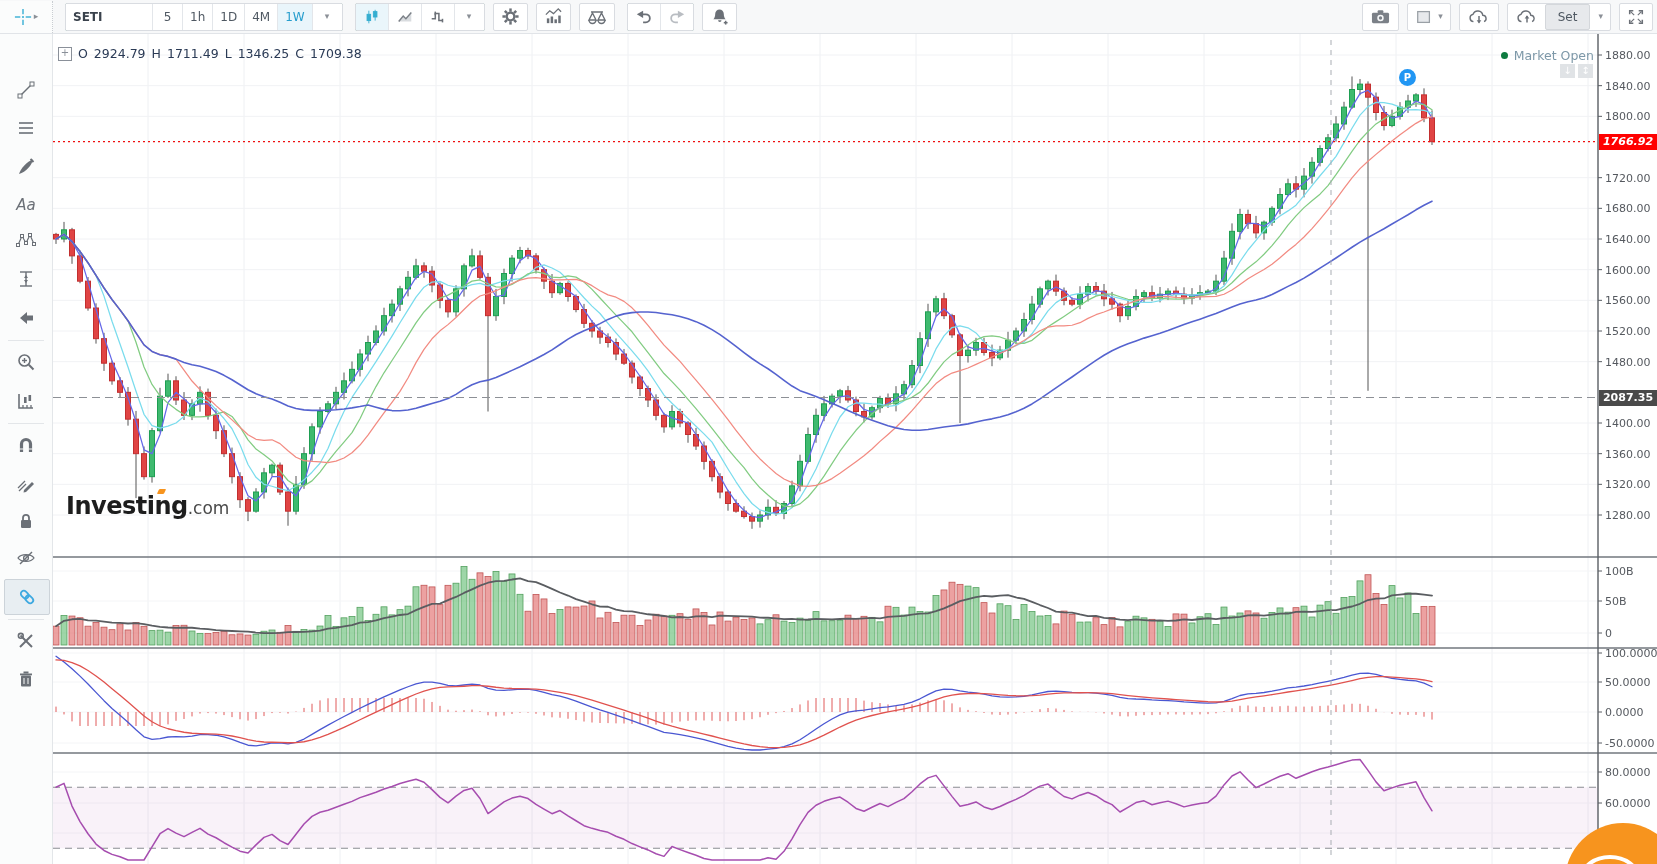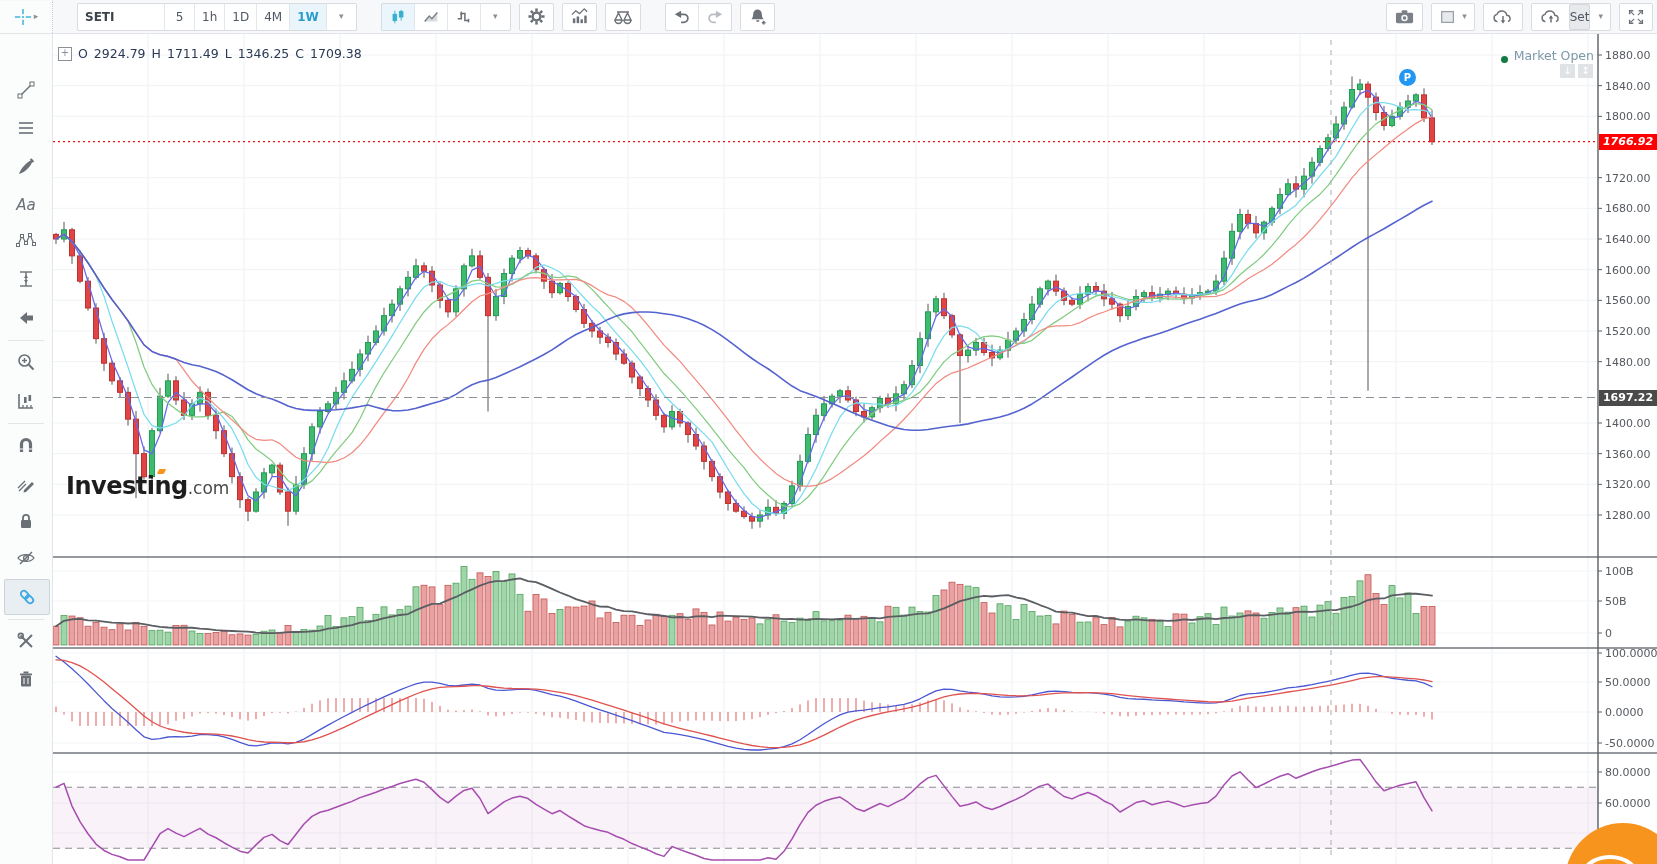--- a/index.html
+++ b/index.html
@@ -1,45 +1,45 @@
 <!DOCTYPE html>
 <html><head>
 <meta charset="utf-8">
 <style>
   html,body{margin:0;padding:0;background:#fff;font-family:"DejaVu Sans","Liberation Sans",sans-serif;}
   #app{position:relative;width:1657px;height:864px;overflow:hidden;background:#fff;}
   
   #toolbar{position:absolute;left:0;top:0;width:1657px;height:33px;background:#f7f8f9;border-bottom:1px solid #e1e4e8;z-index:30;display:flex;align-items:center;}
   .tb-left-cell{width:52px;height:32px;display:flex;align-items:center;justify-content:center;gap:2px;border-right:1px dotted #c9cdd2;background:#fbfcfc;}
-  .grp{display:flex;height:26px;margin-left:24px;border:1px solid #d9dce1;border-radius:2px;background:#15803d;}
+  .grp{display:flex;height:26px;margin-left:12px;border:1px solid #d9dce1;border-radius:2px;background:#15803d;}
   .tb{height:26px;min-width:30px;padding:0 7px;display:flex;align-items:center;justify-content:center;background:#fff;color:#4f5862;font-size:12px;cursor:pointer;border-left:1px solid #e3e6ea;box-sizing:border-box;}
   .grp .tb:first-child{border-left:none;}
   .tb.sym{min-width:86px;justify-content:flex-start;font-weight:bold;color:#3a424c;}
-  .tb.active-tf{color:#269dcd;background:#e9f5fb;font-weight:bold;}
+  .tb.active-tf{color:#269dcd;background:#e9f5fb;font-weight:normal;}
   .tb.icon-active{background:#eaf6fb;}
   .caret{font-size:9px;color:#8b9097;line-height:1;}
   .tb-single{margin-left:8px;border:1px solid #d9dce1;border-radius:2px;background:#fff;height:26px;display:flex;align-items:center;padding:0 7px;cursor:pointer;}
   .tb-spacer{flex:1;}
-  .chip{height:24px;background:#e7e9ec;border:1px solid #d4d7db;border-radius:2px;display:flex;align-items:center;padding:0 0;font-size:12px;color:#4f5862;margin-left:6px;cursor:pointer;}
+  .chip{height:24px;background:#e7e9ec;border:1px solid #d4d7db;border-radius:2px;display:flex;align-items:center;padding:0 12px;font-size:12px;color:#4f5862;margin-left:6px;cursor:pointer;}
   svg.ic{display:block;}
   
   #sidebar{position:absolute;left:0;top:33px;width:52px;height:831px;background:#fbfcfc;border-right:1px solid #e3e6e9;z-index:25;}
   .tool{position:absolute;left:4px;width:44px;height:34px;display:flex;align-items:center;justify-content:center;cursor:pointer;border-radius:2px;}
   .tool.active{background:#e8eef2;border:1px solid #ccd3d9;}
   .sb-div{position:absolute;left:8px;width:36px;border-top:1px solid #e3e6e9;}
   
   #chart-canvas{position:absolute;left:0;top:0;z-index:5;}
   .panel-hit{position:absolute;z-index:6;}
   #ohlc-legend{position:absolute;left:58px;top:46px;z-index:10;font-size:12.5px;color:#2a3a55;display:flex;align-items:center;gap:6px;}
   #ohlc-legend .lbl{color:#2a3a55;}
   .plus-box{width:12px;height:12px;border:1px solid #8a9099;color:#8a9099;font-size:10px;line-height:10px;text-align:center;cursor:pointer;background:#fff;}
-  #market-open{position:absolute;left:1498px;top:48px;width:96px;z-index:10;font-size:12.5px;color:#7d98a8;display:flex;align-items:flex-end;gap:6px;justify-content:flex-end;}
+  #market-open{position:absolute;left:1498px;top:48px;width:96px;z-index:10;font-size:12.5px;color:#7d98a8;display:flex;align-items:center;gap:6px;justify-content:flex-end;}
   #market-open .dot{width:7px;height:7px;border-radius:50%;background:#0f7b40;}
   .mini-btn{position:absolute;width:15px;height:14px;background:#e0e3e6;color:#fff;font-size:10px;line-height:14px;text-align:center;z-index:10;cursor:pointer;}
-  #watermark{position:absolute;left:66px;top:472px;z-index:9;color:#1d1d1d;font-weight:bold;font-size:24px;letter-spacing:-0.5px;}
+  #watermark{position:absolute;left:66px;top:492px;z-index:9;color:#1d1d1d;font-weight:bold;font-size:24px;letter-spacing:-0.5px;}
   #watermark .accent{position:absolute;left:92px;top:-3px;width:7px;height:5px;background:#f7941e;border-radius:1px;transform:skewX(-25deg);}
   #watermark .dotcom{font-weight:normal;font-size:17px;color:#4a4a4a;letter-spacing:0;}
   .price-badge{position:absolute;left:1599px;width:58px;height:16px;z-index:12;color:#fff;font-size:11px;font-weight:bold;display:flex;align-items:center;justify-content:center;}
   #p-badge{position:absolute;left:1399px;top:69px;width:17px;height:17px;border-radius:50%;background:#2196f3;color:#fff;font-size:10px;font-weight:bold;display:flex;align-items:center;justify-content:center;z-index:11;cursor:pointer;}
   #chat-bubble{position:absolute;left:1565px;top:823px;width:116px;height:116px;border-radius:50%;background:#f7941e;z-index:40;cursor:pointer;}
 </style>
 </head>
 <body>
 
 <div id="app">
@@ -1180,21 +1180,21 @@
   <div class="mini-btn" style="left:1560px;top:64px;">↓</div>
   <div class="mini-btn" style="left:1578px;top:64px;">↕</div>
 
   <div id="p-badge">P</div>
 
   <div id="watermark">
     <span class="accent"></span><span>Investing</span><span class="dotcom">.com</span>
   </div>
 
   <div class="price-badge" id="last-badge" style="top: 133.695px; background: rgb(255, 0, 0); font-style: italic;">1766.92</div>
-  <div class="price-badge" id="ref-badge" style="top: 389.517px; background: rgb(74, 74, 74);">1697.22</div>
+  <div class="price-badge" id="ref-badge" style="top: 389.517px; background: rgb(74, 74, 74);">2087.35</div>
 
   <div id="chat-bubble">
     <svg width="116" height="116" viewBox="0 0 116 116">
       <ellipse cx="45" cy="55" rx="28" ry="21" fill="none" stroke="#fff" stroke-width="4"></ellipse>
       <path d="M62 72 L74 82 L64 68 Z" fill="#fff"></path>
       <circle cx="34" cy="55" r="3.6" fill="#fff"></circle>
         <circle cx="45" cy="55" r="3.6" fill="#fff"></circle>
         <circle cx="56" cy="55" r="3.6" fill="#fff"></circle>
     </svg>
   </div>

